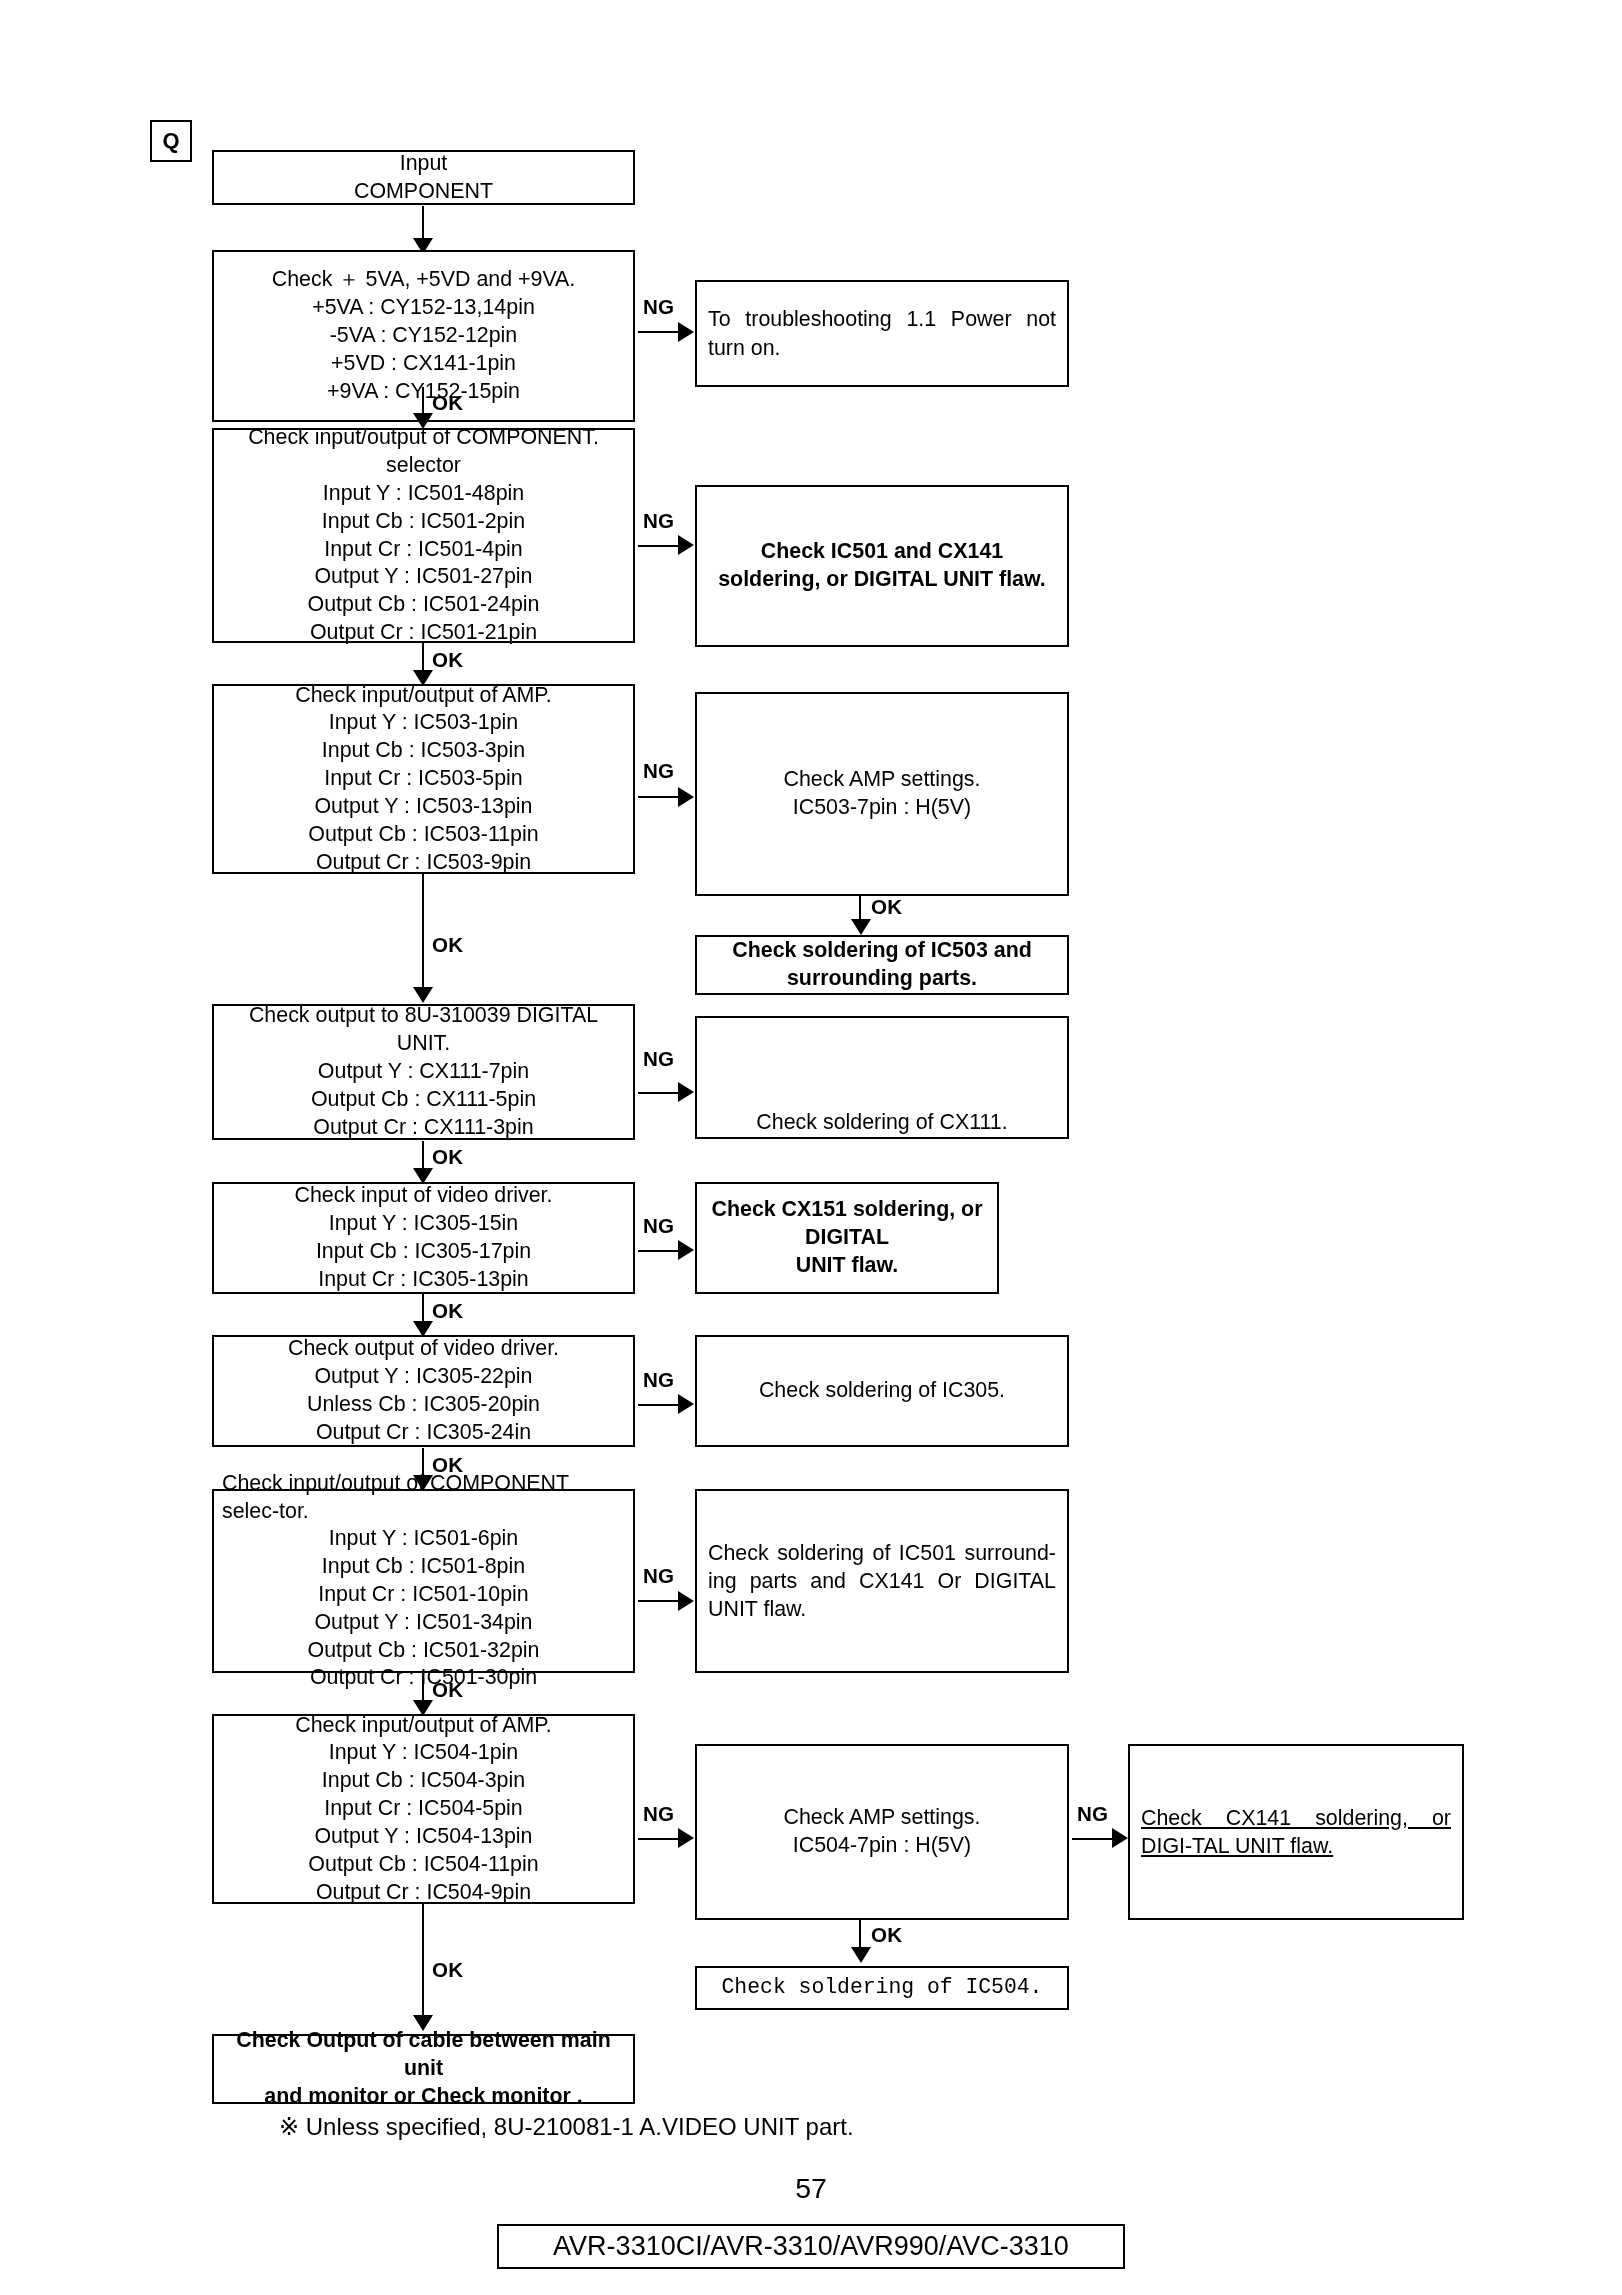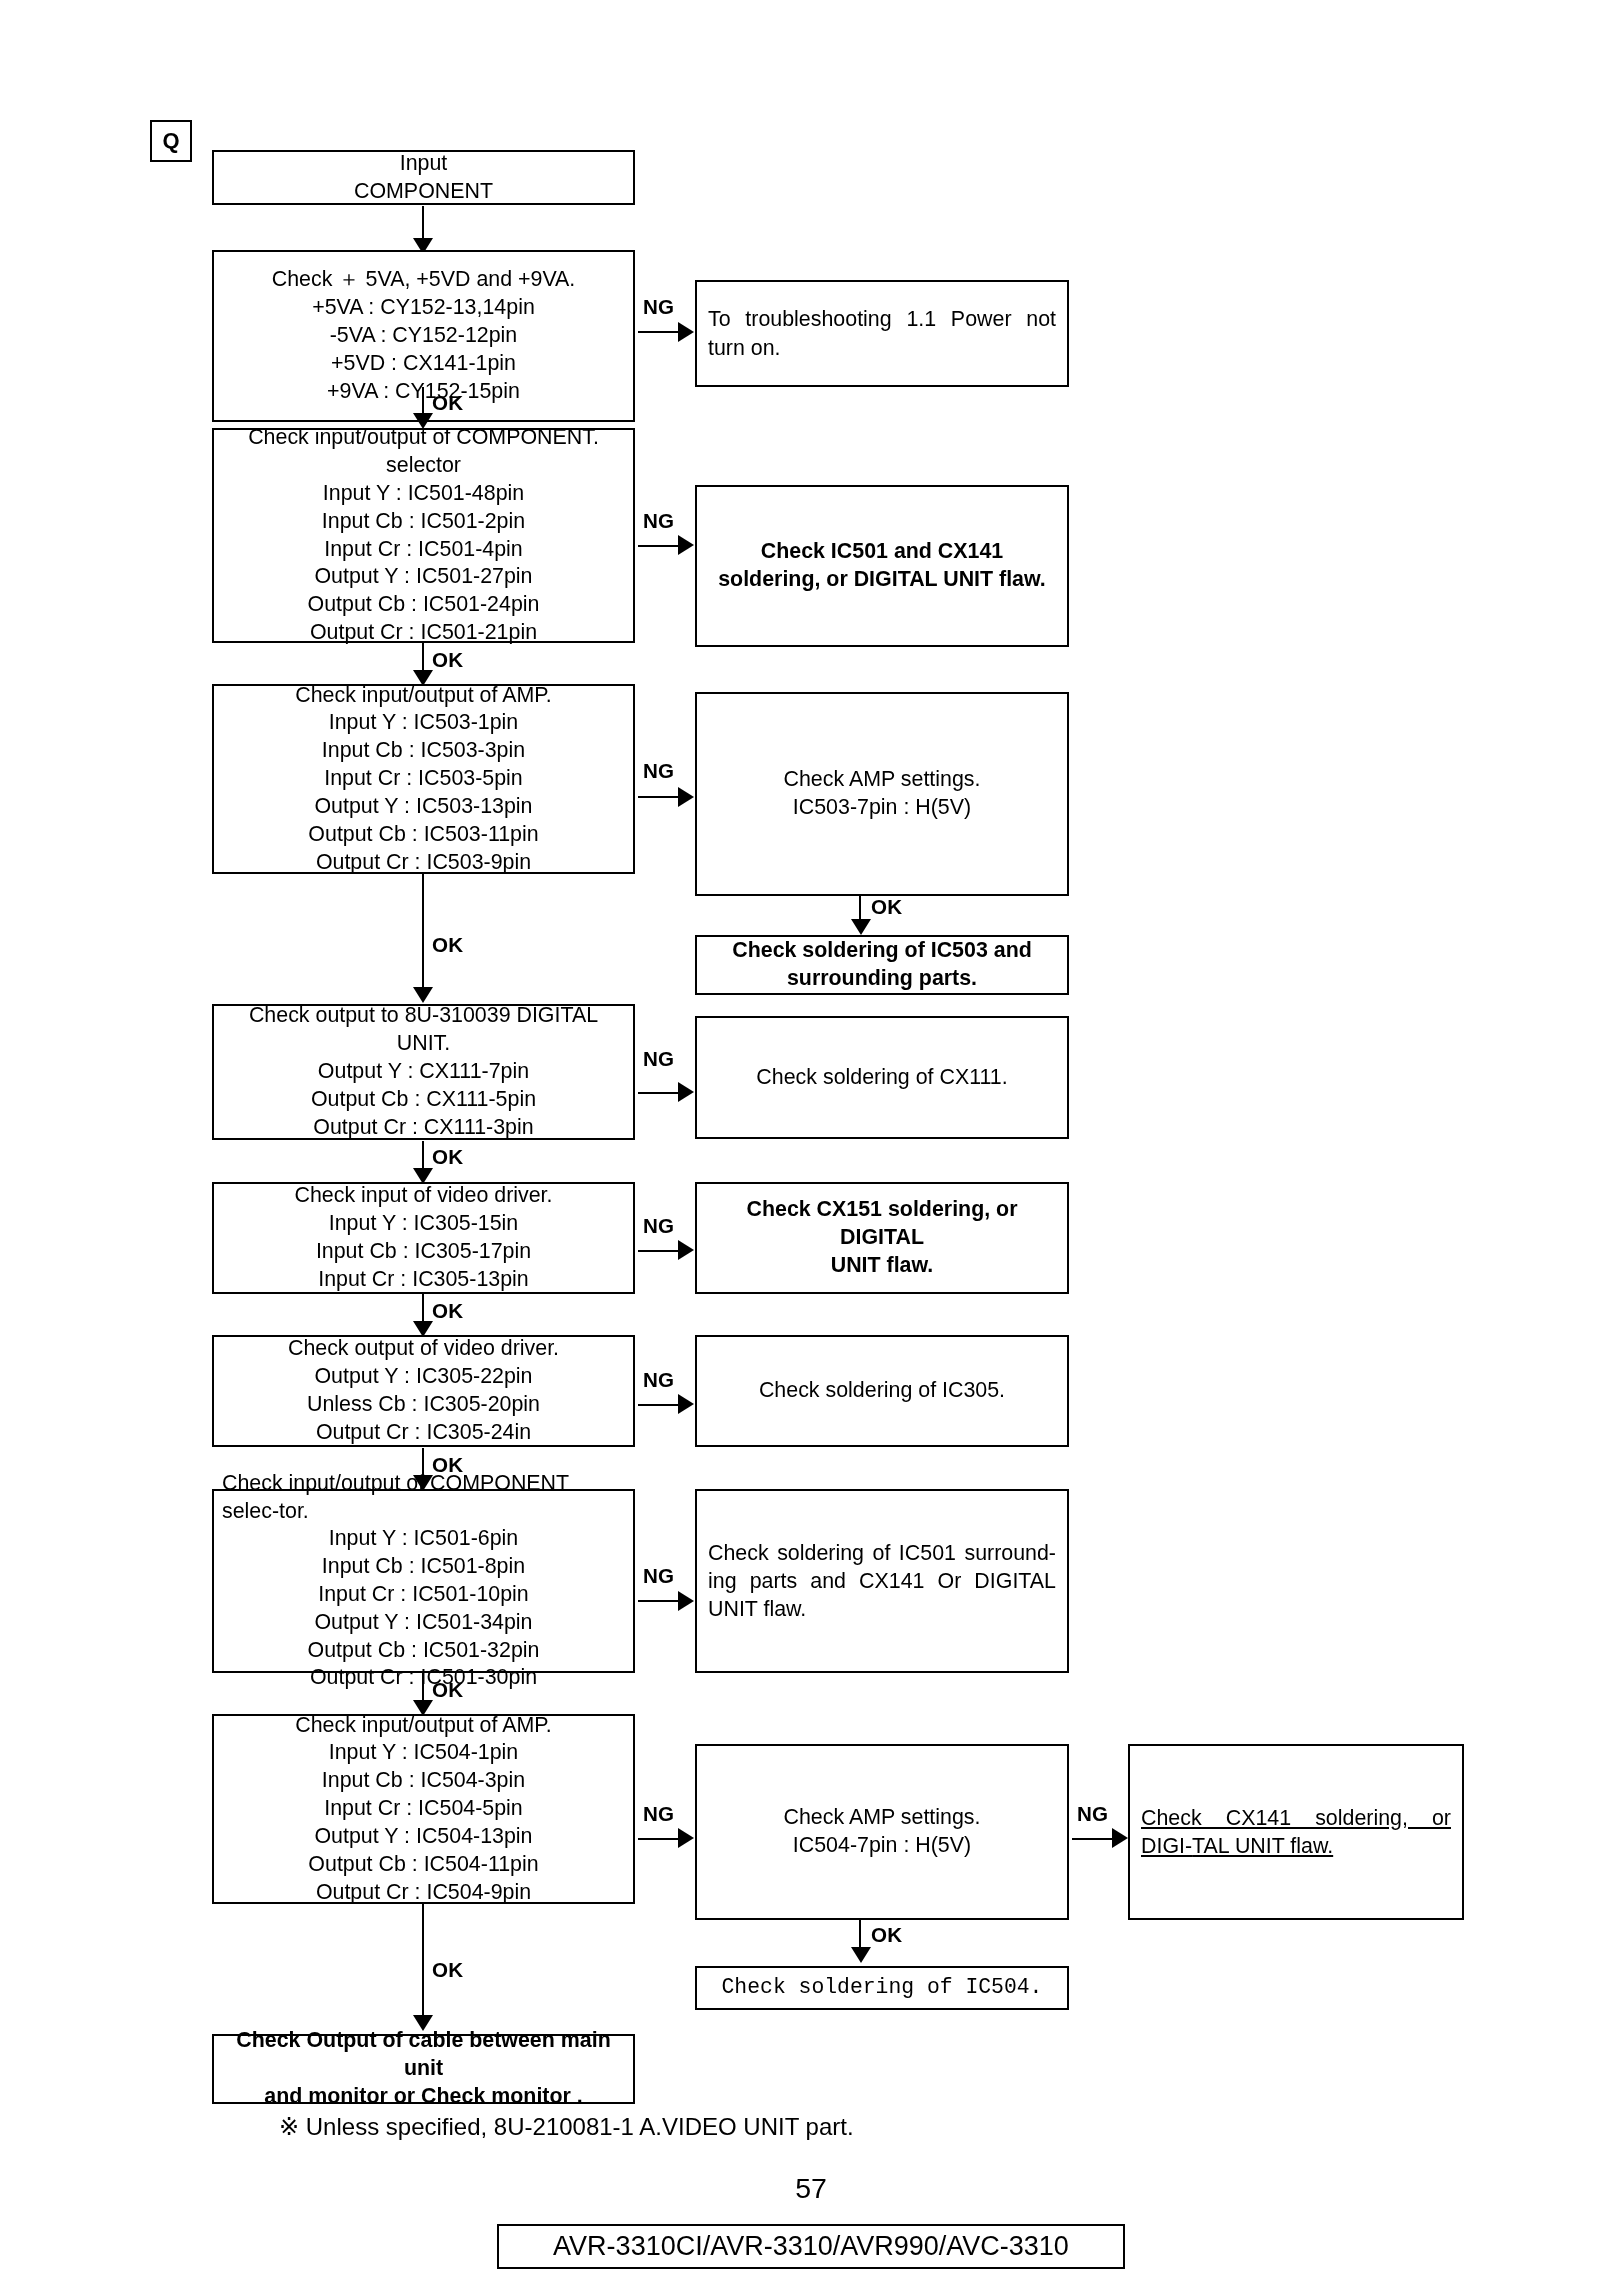--- a/index.html
+++ b/index.html
@@ -126,38 +126,38 @@
   <div class="box" style="left:212px;top:1004px;width:423px;height:136px;">
     <span class="ln">Check output to 8U-310039 DIGITAL</span>
     <span class="ln">UNIT.</span>
     <span class="ln">Output Y : CX111-7pin</span>
     <span class="ln">Output Cb : CX111-5pin</span>
     <span class="ln">Output Cr : CX111-3pin</span>
   </div>
   <div class="hline" style="left:638px;top:1092px;width:41px;"></div>
   <div class="hhead" style="left:678px;top:1082px;"></div>
   <div class="lbl" style="left:643px;top:1047px;">NG</div>
-  <div class="box" style="left:695px;top:1016px;width:374px;height:123px;">
+  <div class="box" style="left:695px;top:1016px;width:374px;height:123px;justify-content:flex-end;">
     <span class="ln">Check soldering of CX111.</span>
   </div>
 
   <div class="vline" style="left:422px;top:1141px;height:33px;"></div>
   <div class="vhead" style="left:413px;top:1168px;"></div>
   <div class="lbl" style="left:432px;top:1145px;">OK</div>
 
   <div class="box" style="left:212px;top:1182px;width:423px;height:112px;">
     <span class="ln">Check input of video driver.</span>
     <span class="ln">Input Y : IC305-15in</span>
     <span class="ln">Input Cb : IC305-17pin</span>
     <span class="ln">Input Cr : IC305-13pin</span>
   </div>
   <div class="hline" style="left:638px;top:1250px;width:41px;"></div>
   <div class="hhead" style="left:678px;top:1240px;"></div>
   <div class="lbl" style="left:643px;top:1214px;">NG</div>
-  <div class="box left pad" style="left:695px;top:1182px;width:374px;height:112px;">
+  <div class="box left pad" style="left:695px;top:1182px;width:304px;height:112px;">
     <span class="ln">Check CX151 soldering, or DIGITAL</span>
     <span class="ln">UNIT flaw.</span>
   </div>
 
   <div class="vline" style="left:422px;top:1294px;height:33px;"></div>
   <div class="vhead" style="left:413px;top:1321px;"></div>
   <div class="lbl" style="left:432px;top:1299px;">OK</div>
 
   <div class="box" style="left:212px;top:1335px;width:423px;height:112px;">
     <span class="ln">Check output of video driver.</span>

